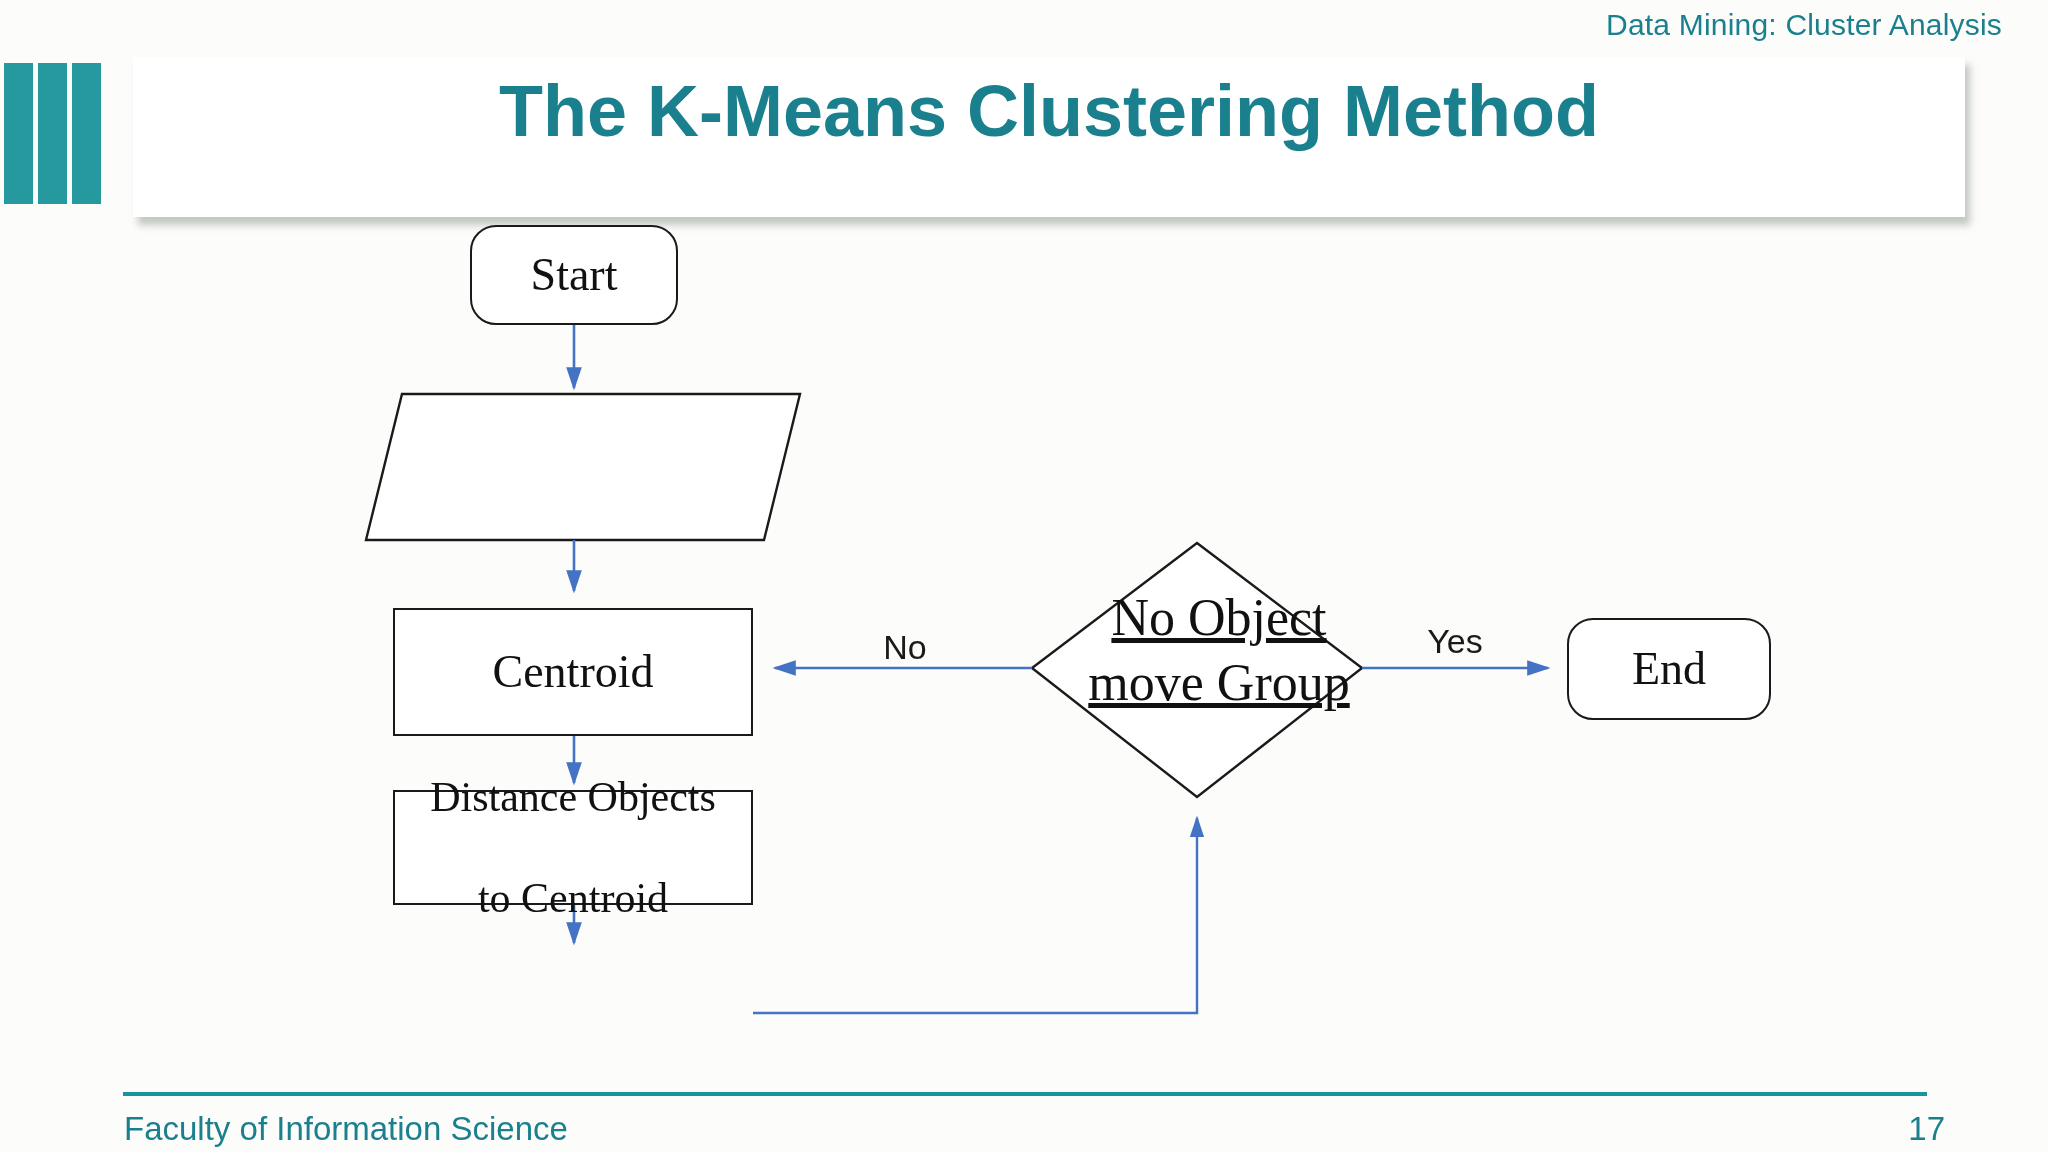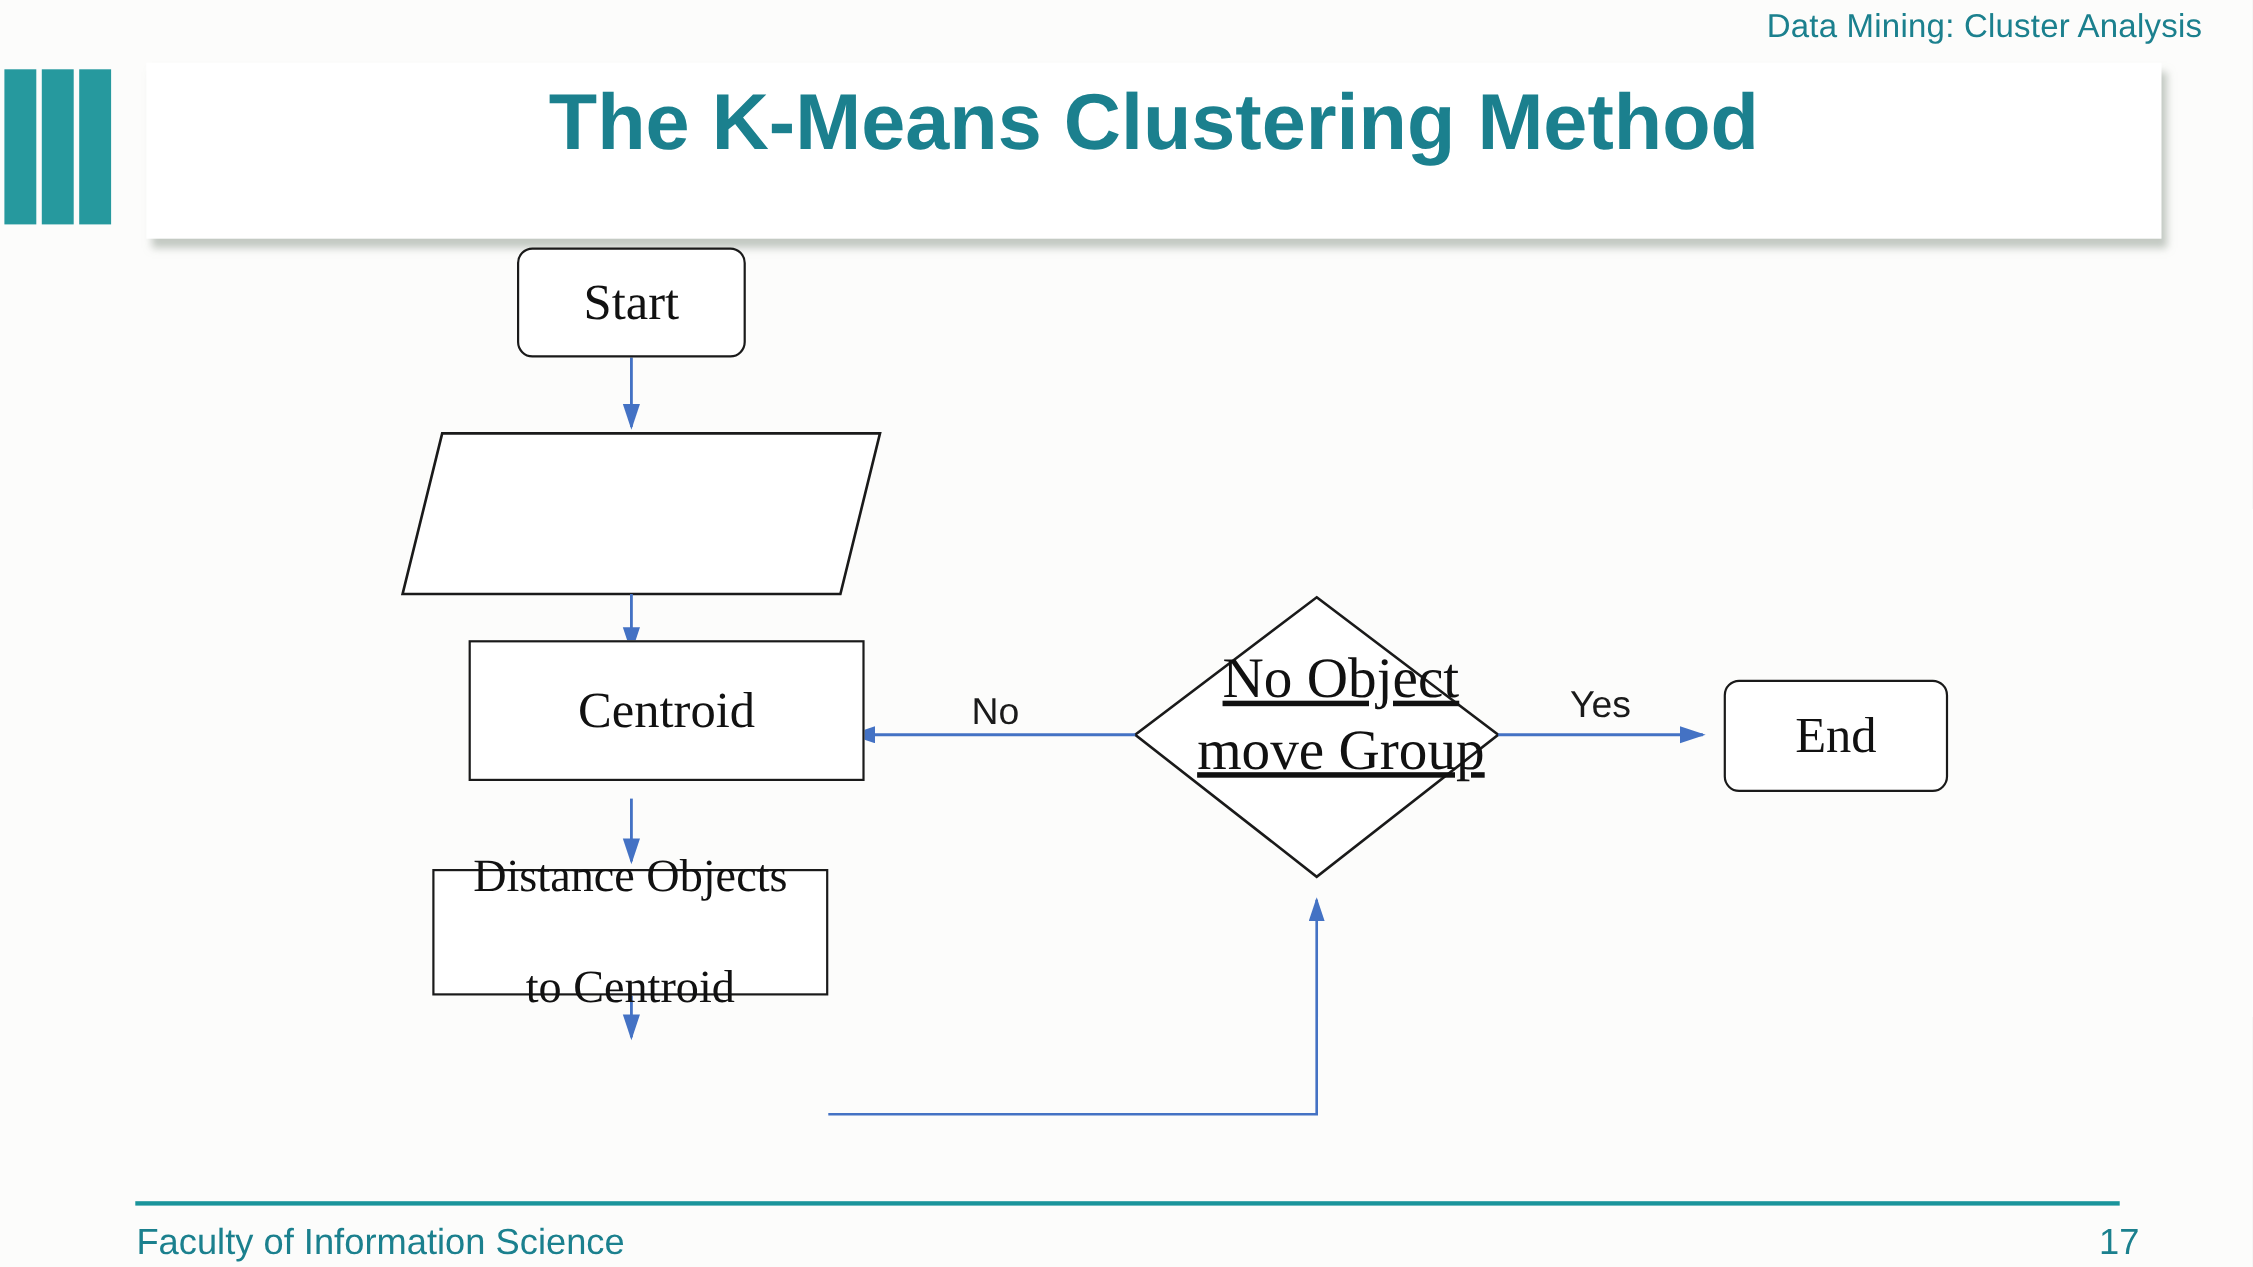--- a/index.html
+++ b/index.html
@@ -28,25 +28,25 @@
   }
   
   .fc-svg{position:absolute; left:0; top:0; z-index:1;}
   .node{
     position:absolute; z-index:2; box-sizing:border-box;
     display:flex; flex-direction:column; align-items:center; justify-content:center;
     font-family:"Liberation Serif","DejaVu Serif",serif; color:#111;
     text-align:center; line-height:1.25; background:#fff;
   }
   .node.rect, .node.rounded{border:2.5px solid #1a1a1a;}
-  .node.rounded{border-radius:14px;}
+  .node.rounded{border-radius:26px;}
   .node.ghost{background:transparent; border:none;}
   .n-start   {left:470px; top:225px;  width:208px; height:100px; font-size:46px;}
   .n-io-label{left:396px; top:394px;  width:380px; height:146px; font-size:44px;}
-  .n-centroid{left:393px; top:582px;  width:360px; height:128px; font-size:46px;margin-left:33px;}
+  .n-centroid{left:393px; top:608px;  width:360px; height:128px; font-size:46px;}
   .n-distance{left:393px; top:790px;  width:360px; height:115px; font-size:42px;gap:48px;}
   .n-group   {left:393px; top:950px;  width:360px; height:126px; font-size:42px;}
   .n-decision{left:1084px; top:575px; width:270px; height:150px; font-size:52px;text-decoration:underline;}
   .n-end     {left:1567px; top:618px; width:204px; height:102px; font-size:46px;}
   .edge-label{
     position:absolute; z-index:2; font-size:34px; color:#1a1a1a;
     font-family:"Liberation Sans","DejaVu Sans",sans-serif;
   }
   .lbl-no {left:870px;  top:628px; width:70px;  text-align:center;}
   .lbl-yes{left:1420px; top:622px; width:70px;  text-align:center;}

